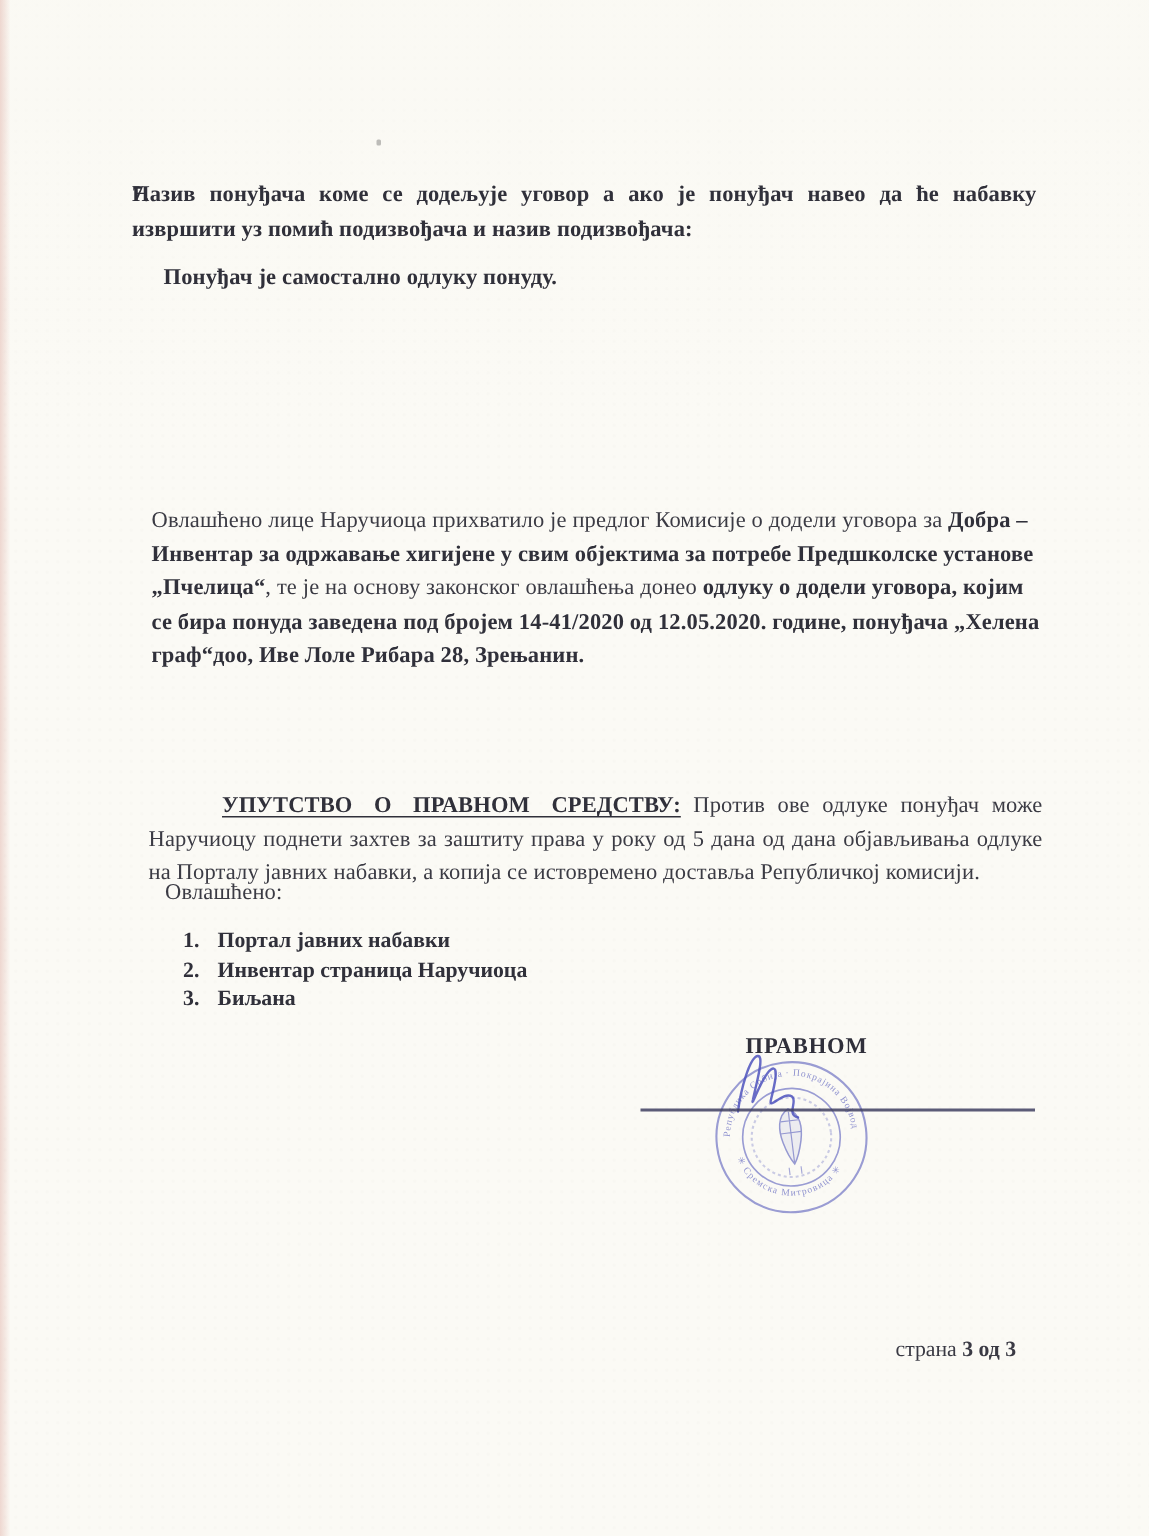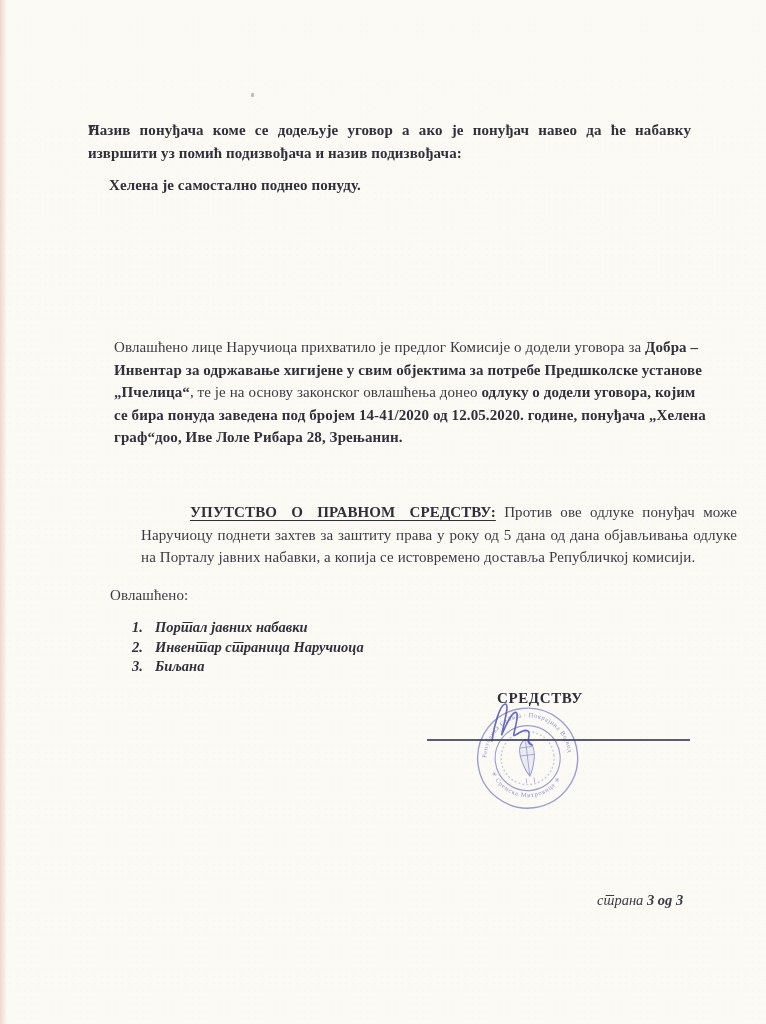--- a/index.html
+++ b/index.html
@@ -31,66 +31,66 @@
   .bold { font-weight: bold; color: #30303a; }
   .just { text-align: justify; }
 
   .item7 { position: absolute; left: 88px; top: 119px; width: 603px; }
   .item7 .num { position: absolute; left: 0; top: 0; font-weight: bold; color: #30303a; font-size: 15px; }
   .item7 .head { }
 
   .statement { position: absolute; left: 109px; top: 174px; width: 580px; }
 
   .p-commission { position: absolute; left: 99px; top: 253px; width: 595px; }
-  .p-decision   { position: absolute; left: 114px; top: 321px; width: 597px; text-align: left; }
-  .p-remedy     { position: absolute; left: 99px; top: 486px; width: 596px; text-indent: 49px; margin-left: 42px; }
+  .p-decision   { position: absolute; left: 101px; top: 321px; width: 597px; text-align: left; }
+  .p-remedy     { position: absolute; left: 99px; top: 511px; width: 596px; text-indent: 49px; }
   .p-remedy .title { text-decoration: underline; text-underline-offset: 3px; word-spacing: 6px; }
 
   .delivered-label { position: absolute; left: 110px; top: 584px; }
-  .delivered-list  { position: absolute; left: 132px; top: 618px; font-style: italic; }
+  .delivered-list  { position: absolute; left: 122px; top: 618px; }
   .delivered-list .row { height: 19.5px; line-height: 19.5px; font-size: 14.5px; }
   .delivered-list .n   { display: inline-block; width: 23px; font-weight: bold; color: #30303a; }
   .delivered-list .t   { font-weight: bold; color: #30303a; }
 
   .director-title { position: absolute; left: 497px; top: 690px; font-size: 15px; font-weight: bold; letter-spacing: 0.6px; color: #2f2f3a; }
   .sig-line  { position: absolute; left: 427px; top: 739px; width: 263px; height: 1.6px; background: #3e3e60; opacity: .85; }
   .sig-name  { position: absolute; left: 434px; top: 745px; width: 212px; text-align: center; font-size: 15px; font-weight: bold; color: #2e2e3a; }
   .stamp-wrap { position: absolute; left: 462px; top: 697px; width: 134px; height: 128px; transform: rotate(-7deg); opacity: .88; }
   .scribble-wrap { position: absolute; left: 474px; top: 697px; width: 80px; height: 58px; }
 
-  .page-footer { position: absolute; left: 597px; top: 892px; font-size: 14.5px; color: #3a3a44; font-style: italic; }
+  .page-footer { position: absolute; left: 597px; top: 892px; font-size: 14.5px; color: #3a3a44; }
   .page-footer .b { font-weight: bold; }
 </style>
 </head>
 <body>
 
 <div class="page">
   <div class="scan-edge"></div>
   <div class="speck"></div>
 
   <div class="item7 txt just">
     <span class="num">7.</span>
     <div class="head bold">Назив понуђача коме се додељује уговор а ако је понуђач навео да ће набавку извршити уз помић подизвођача и назив подизвођача:</div>
   </div>
 
-  <div class="statement txt bold">Хелена је самостално поднео понуду.</div>
+  <div class="statement txt bold">Понуђач је самостално одлуку понуду.</div>
 
 
   <p class="p-decision txt"><span>Овлашћено лице Наручиоца прихватило је предлог Комисије о додели уговора за </span><span class="bold">Добра – Инвентар за одржавање хигијене  у свим објектима  за потребе Предшколске установе „Пчелица“</span><span>,  те је на основу законског овлашћења донео </span><span class="bold">одлуку о додели уговора, којим се бира понуда заведена под бројем 14-41/2020 од 12.05.2020. године, понуђача  „Хелена граф“доо, Иве Лоле Рибара 28, Зрењанин.</span></p>
 
   <p class="p-remedy txt just"><span class="bold title">УПУТСТВО  О  ПРАВНОМ  СРЕДСТВУ:</span><span> Против ове одлуке понуђач може Наручиоцу поднети захтев за заштиту права у року од 5 дана од дана објављивања одлуке на Порталу јавних набавки, а копија се истовремено доставља Републичкој комисији.</span></p>
 
   <div class="delivered-label txt">Овлашћено:</div>
   <div class="delivered-list">
     <div class="row"><span class="n">1.</span><span class="t">Портал јавних набавки</span></div>
     <div class="row"><span class="n">2.</span><span class="t">Инвентар страница Наручиоца</span></div>
     <div class="row"><span class="n">3.</span><span class="t">Биљана</span></div>
   </div>
 
-  <div class="director-title">СРЕДСТВУ</div>
+  <div class="director-title">ПРАВНОМ</div>
 
   <div class="stamp-wrap">
     <svg width="134" height="128" viewBox="0 0 134 128" xmlns="http://www.w3.org/2000/svg">
       <g stroke="#7478c6" fill="none" opacity="0.82">
         <circle cx="66" cy="61" r="50" stroke-width="1.4"></circle>
         <circle cx="66" cy="61" r="32.5" stroke-width="1.1"></circle>
         <circle cx="66" cy="61" r="26.5" stroke-width="1.4" stroke-dasharray="2 2" opacity="0.5"></circle>
       </g>
       <defs>
         <path id="arcTop" d="M 25 61 A 41 41 0 1 1 107 61"></path>

